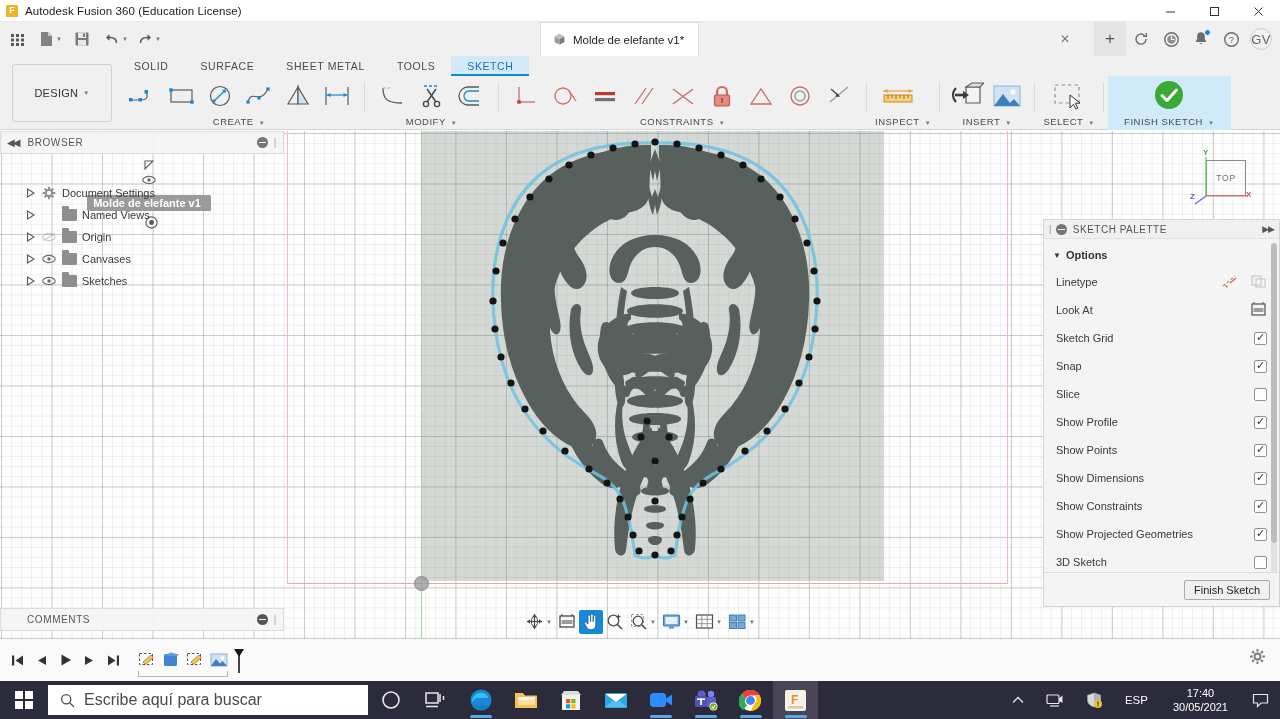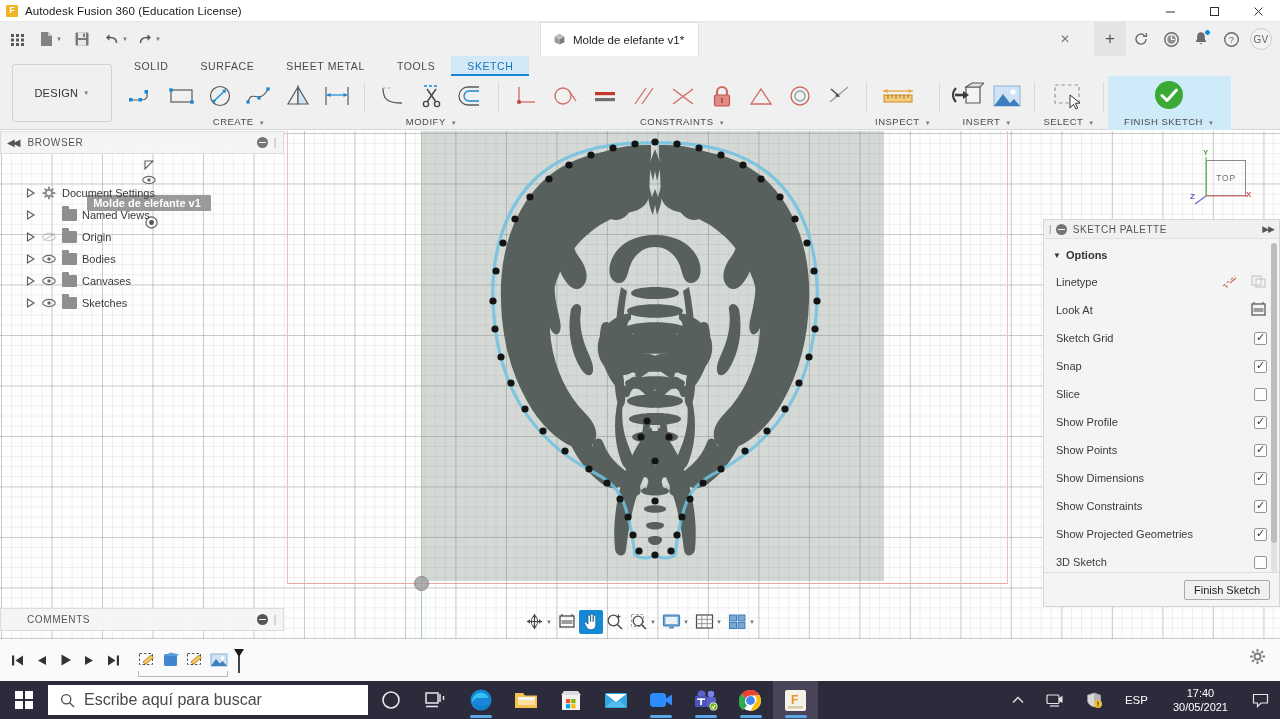--- a/index.html
+++ b/index.html
@@ -51,21 +51,21 @@
   .tab-close { position: absolute; left: 1058px; top: 32px; width: 14px; height: 14px;
     font-size: 12px; color: #777; display: flex; align-items: center; justify-content: center; cursor: pointer; }
   .qab-right { position: absolute; right: 0; top: 22px; height: 34px; display: flex; align-items: center; gap: 0; }
   .qab-rbtn { width: 30px; height: 34px; display: flex; align-items: center; justify-content: center;
     color: #6b6b6b; cursor: pointer; position: relative; }
   .plus-tab { width: 32px; height: 34px; background: #e4e4e4; display:flex; align-items:center; justify-content:center;
     font-size: 17px; color: #555; font-weight: 300; cursor: pointer; }
   .avatar {
     width: 22px; height: 22px; border-radius: 50%; background: #f2f2f2; border: 1px solid #cfcfcf;
     display: flex; align-items: center; justify-content: center;
-    font-size: 10px; color: #666; margin: 0 8px 0 4px; letter-spacing: .3px; text-align: center;
+    font-size: 13px; color: #666; margin: 0 8px 0 4px; letter-spacing: .3px; text-align: center;
   }
   .notif-dot { position: absolute; top: 7px; right: 5px; width: 7px; height: 7px;
     border-radius: 50%; background: #1589d5; border: 1px solid #fff; }
 
   
   .ribbon {
     position: absolute; top: 56px; left: 0; width: 1280px; height: 74px;
     background: #f0f0f0; border-bottom: 1px solid #d6d6d6;
   }
   .design-box {
@@ -876,35 +876,20 @@
         <span class="eye">
           <svg width="14" height="10" viewBox="0 0 14 10" opacity=".35">
               <ellipse cx="7" cy="5" rx="6.2" ry="3.6" fill="none" stroke="#6a6a6a" stroke-width="1.1"></ellipse>
               <line x1="1.5" y1="8.5" x2="12.5" y2="1.5" stroke="#6a6a6a" stroke-width="1.1"></line>
             </svg>
         </span>
         <span class="folder"></span>
         <span class="nm">Origin</span>
       </div>
 
-      <div class="node">
-        <span class="arrow">
-          <svg width="9" height="10" viewBox="0 0 9 10">
-              <path d="M1.5 1 L8 5 L1.5 9z" fill="none" stroke="#5a5a5a" stroke-width="1.1"></path>
-            </svg>
-        </span>
-        <span class="eye">
-          <svg width="14" height="10" viewBox="0 0 14 10">
-              <ellipse cx="7" cy="5" rx="6.2" ry="3.6" fill="none" stroke="#6a6a6a" stroke-width="1.1"></ellipse>
-              <circle cx="7" cy="5" r="1.7" fill="#6a6a6a"></circle>
-            </svg>
-        </span>
-        <span class="folder"></span>
-        <span class="nm">Bodies</span>
-      </div>
 
       <div class="node">
         <span class="arrow">
           <svg width="9" height="10" viewBox="0 0 9 10">
               <path d="M1.5 1 L8 5 L1.5 9z" fill="none" stroke="#5a5a5a" stroke-width="1.1"></path>
             </svg>
         </span>
         <span class="eye">
           <svg width="14" height="10" viewBox="0 0 14 10">
               <ellipse cx="7" cy="5" rx="6.2" ry="3.6" fill="none" stroke="#6a6a6a" stroke-width="1.1"></ellipse>

